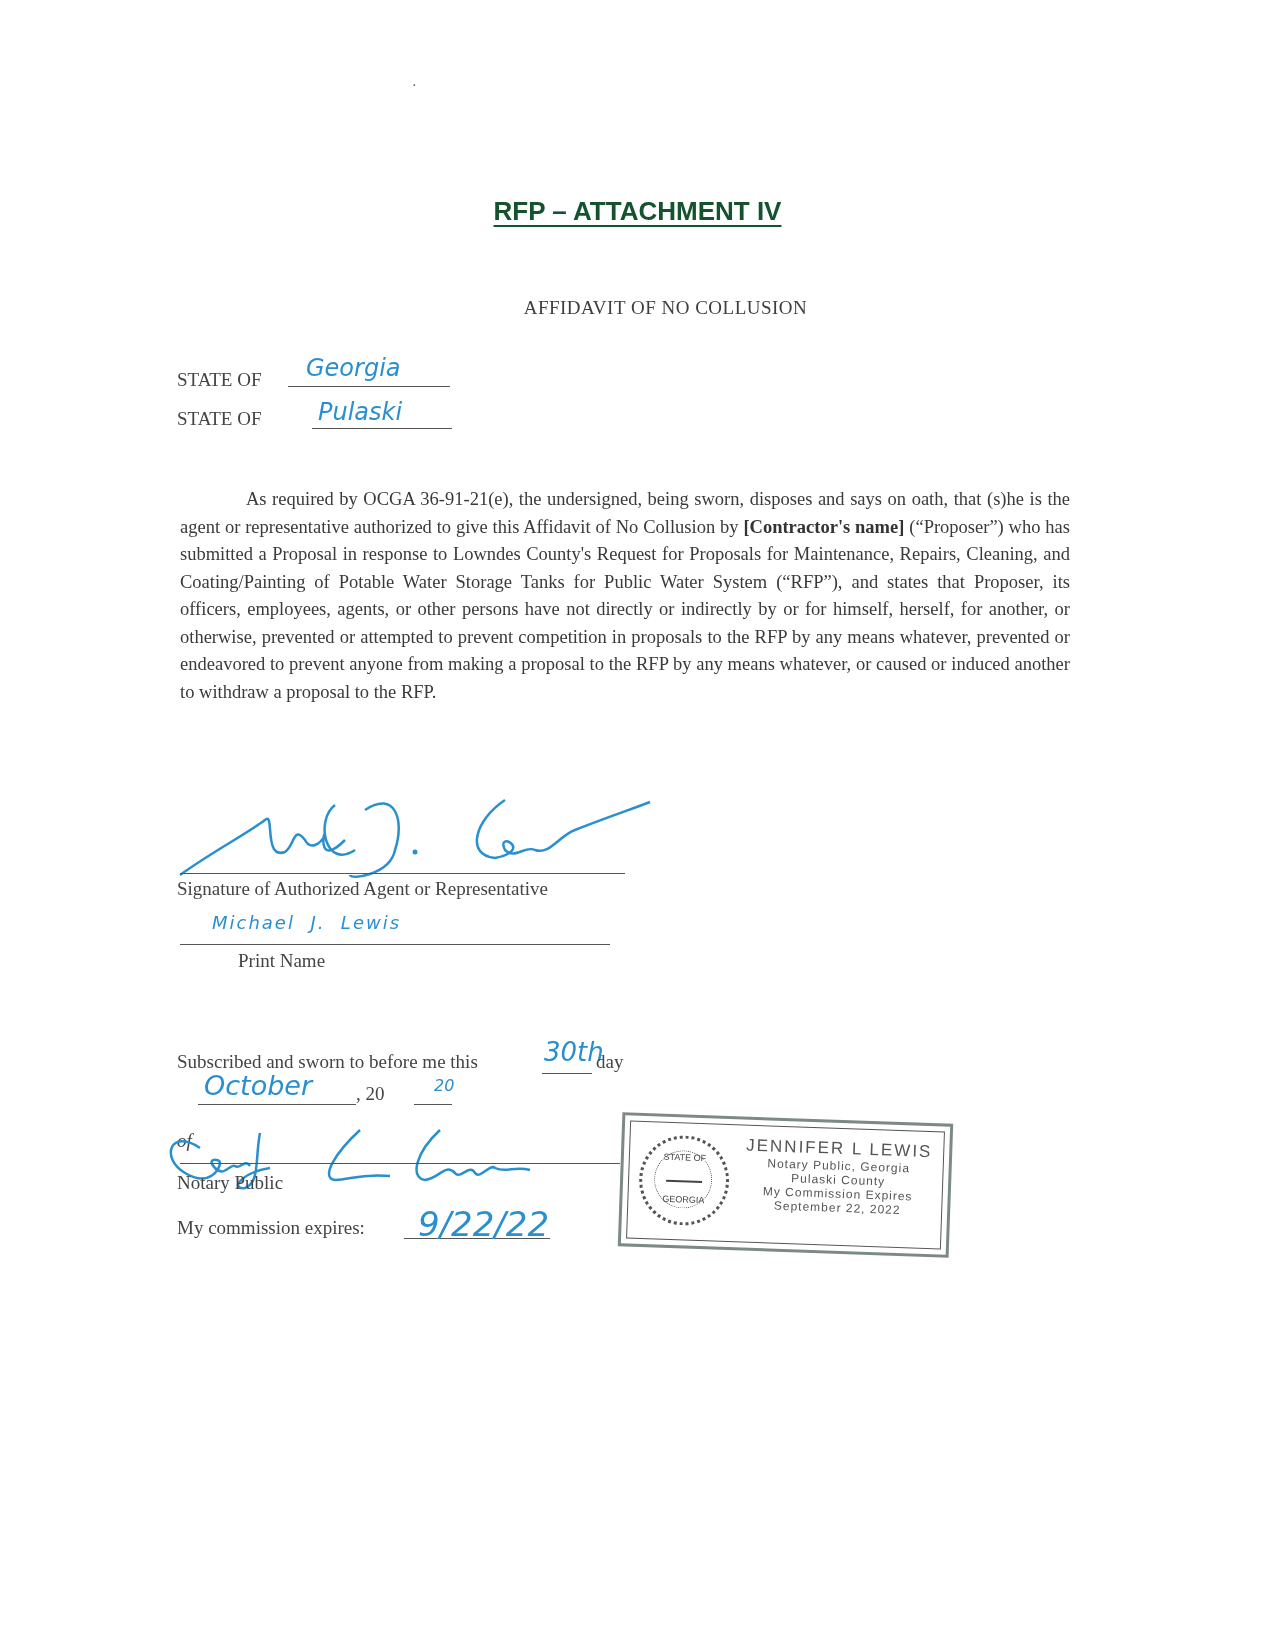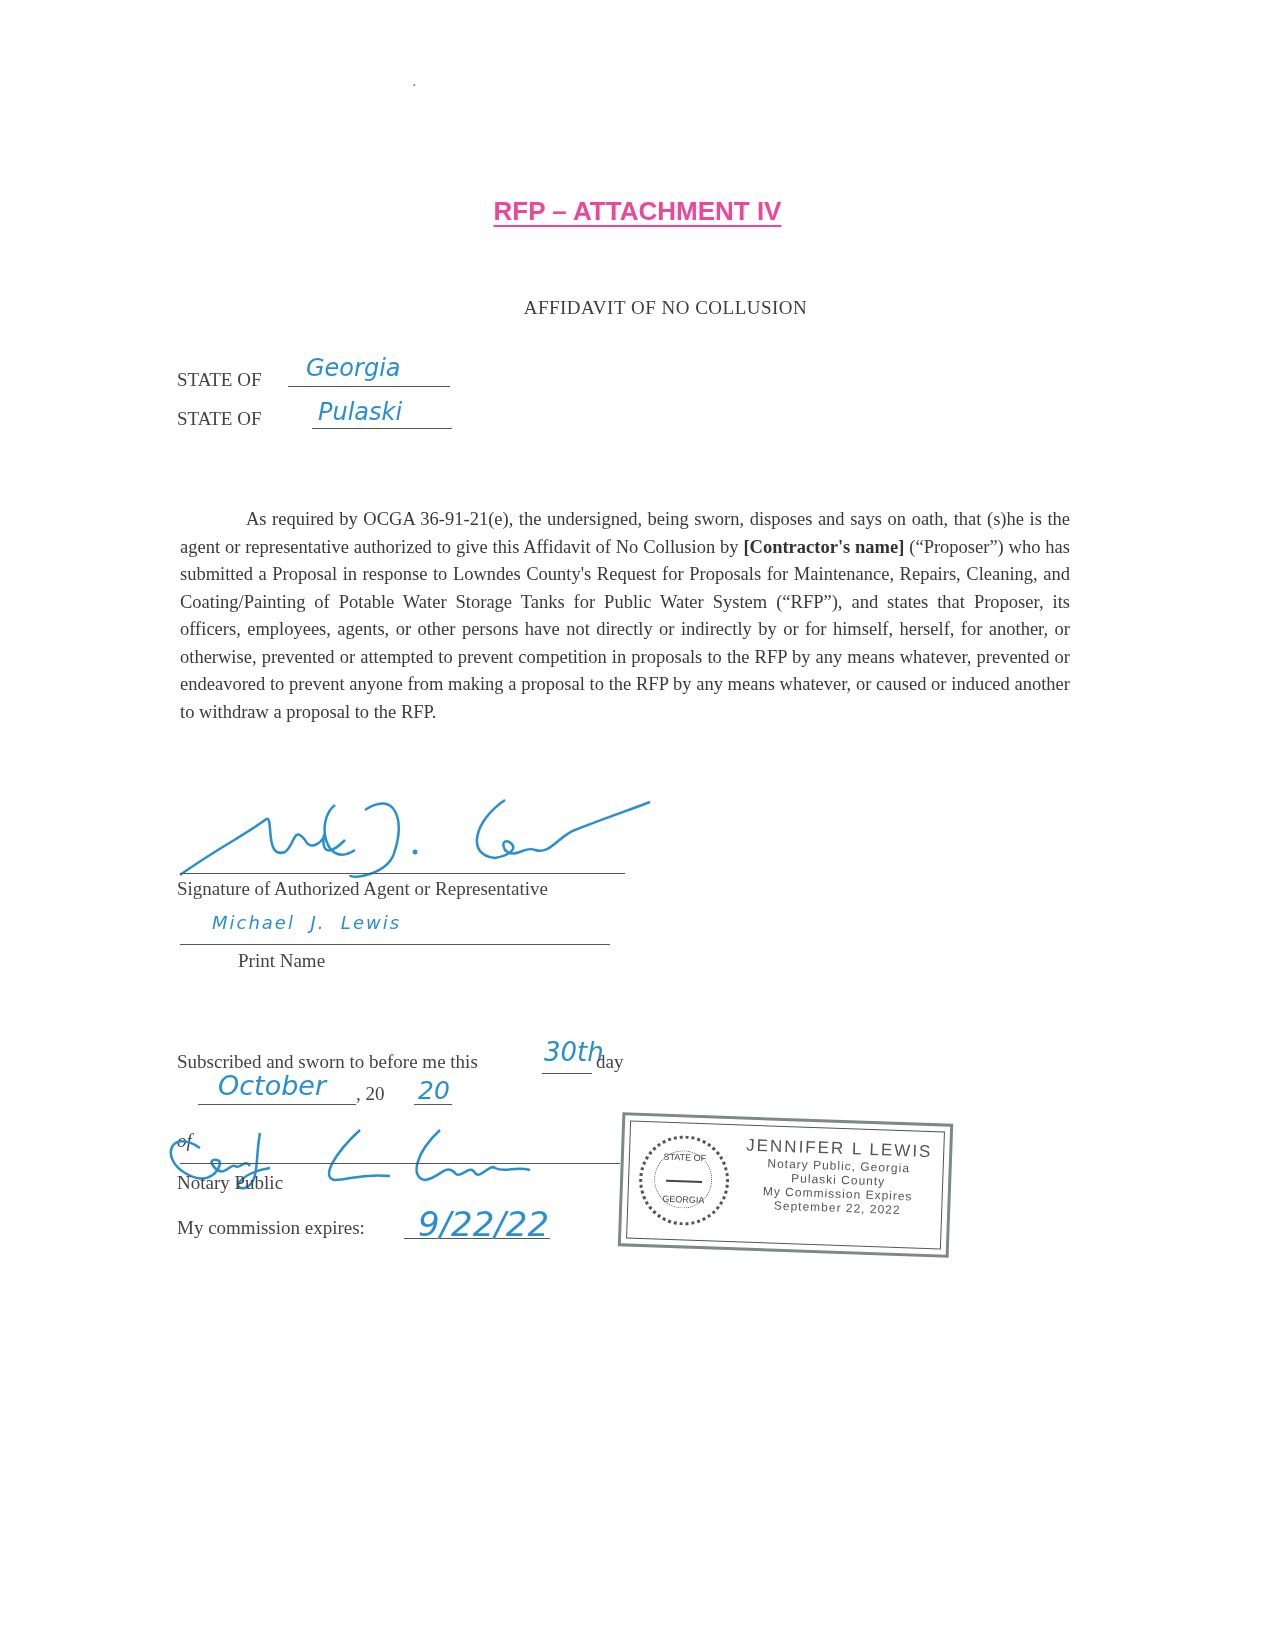--- a/index.html
+++ b/index.html
@@ -1,27 +1,27 @@
 <!DOCTYPE html>
 <html><head>
 <meta charset="utf-8">
 <style>
   html, body { margin:0; padding:0; background:#ffffff; }
   body { width:1275px; height:1651px; position:relative; overflow:hidden;
          font-family:"Liberation Serif","DejaVu Serif",serif; color:#3a3a3a; }
   .abs { position:absolute; }
   .title { left:0; width:1275px; top:196px; text-align:center;
            font-family:"Liberation Sans","DejaVu Sans",sans-serif; font-weight:bold;
-           font-size:26px; color:#ec4899; }
+           font-size:26px; color:#14532d; }
   .title span { text-decoration:underline; text-decoration-thickness:2px; text-underline-offset:5px; }
   .subtitle { left:0; width:1275px; top:297px; text-align:center; font-size:19px; letter-spacing:0.5px; color:#3e3e3e; margin-left:28px;}
   .label { font-size:19px; color:#444; }
   .hand { font-family:"DejaVu Sans",sans-serif; color:#2a8fcf; font-style:italic; }
   .line { border-bottom:1.5px solid #555; }
-  .para { left:180px; width:890px; top:506px; font-size:18.5px; line-height:27.5px; text-align:justify; color:#3a3a3a; }
+  .para { left:180px; width:890px; top:486px; font-size:18.5px; line-height:27.5px; text-align:justify; color:#3a3a3a; }
   .para .indent { display:inline-block; width:66px; }
   .para b { font-weight:bold; color:#333; }
   .sig-svg { left:175px; top:780px; }
   .stamp { left:620px; top:1118px; width:325px; height:128px; border:3px solid #7c8a84; transform:rotate(2deg); background:#fff;}
   .stamp-inner { position:absolute; left:5px; top:5px; right:5px; bottom:5px; border:1.5px solid #555; }
   .seal { position:absolute; left:10px; top:12px; width:84px; height:84px; border-radius:50%; border:3px dotted #555; }
   .seal .ring { position:absolute; left:12px; top:12px; width:56px; height:56px; border-radius:50%; border:1.5px dotted #555; }
   .seal .t1 { position:absolute; top:14px; width:84px; text-align:center; font-family:"Liberation Sans",sans-serif; font-size:9px; color:#444; }
   .seal .t2 { position:absolute; top:56px; width:84px; text-align:center; font-family:"Liberation Sans",sans-serif; font-size:9px; color:#444; }
   .seal .bar { position:absolute; left:24px; top:42px; width:36px; border-top:2px solid #444; }
@@ -66,25 +66,25 @@
 <div class="abs label" style="left:193px;top:950px;margin-left:45px;">Print Name</div>
 
 <div class="abs label" style="left:177px;top:1051px;">Subscribed and sworn to before me this</div>
 <div class="abs line" style="left:542px;top:1049px;width:50px;height:24px;">
   <span class="hand" style="position:absolute;left:2px;top:-12px;font-size:26px;">30th</span>
 </div>
 <div class="abs label" style="left:596px;top:1051px;">day</div>
 
 <div class="abs label" style="left:177px;top:1130px;font-style:italic;">of</div>
 <div class="abs line" style="left:198px;top:1080px;width:158px;height:24px;">
-  <span class="hand" style="position:absolute;left:20px;top:-10px;font-size:27px;">October</span>
+  <span class="hand" style="position:absolute;left:6px;top:-10px;font-size:27px;">October</span>
 </div>
 <div class="abs label" style="left:356px;top:1083px;">, 20</div>
 <div class="abs line" style="left:414px;top:1080px;width:38px;height:24px;">
-  <span class="hand" style="position:absolute;left:4px;top:-4px;font-size:25px;text-align:right;">20</span>
+  <span class="hand" style="position:absolute;left:20px;top:-4px;font-size:16px;text-align:right;">20</span>
 </div>
 
 <svg class="abs" style="left:160px;top:1118px;" width="400" height="80" viewBox="0 0 400 80">
   <path d="M40,30 C10,10 0,40 25,55 C50,70 60,50 60,45 C60,40 45,40 55,50 C65,60 70,45 75,48 C80,52 85,40 90,48" stroke="#2a8fcf" stroke-width="2.5" fill="none"></path>
   <path d="M100,15 C95,40 100,65 85,70 C70,72 80,55 110,50" stroke="#2a8fcf" stroke-width="2.5" fill="none"></path>
   <path d="M200,12 C175,35 160,60 175,62 C190,62 200,55 230,58" stroke="#2a8fcf" stroke-width="2.5" fill="none"></path>
   <path d="M280,12 C255,35 250,60 265,62 C280,60 285,45 295,55 C300,62 310,45 315,55 C320,62 330,45 335,50 C345,55 355,48 370,52" stroke="#2a8fcf" stroke-width="2.5" fill="none"></path>
 </svg>
 <div class="abs line" style="left:180px;top:1162px;width:440px;height:1px;"></div>
 <div class="abs label" style="left:177px;top:1172px;">Notary Public</div>

